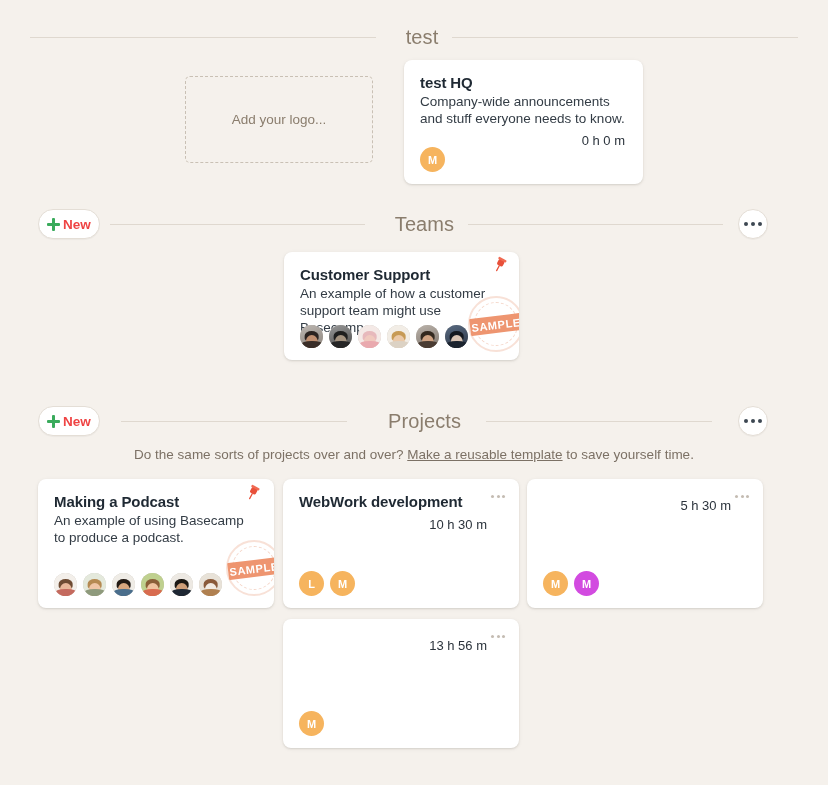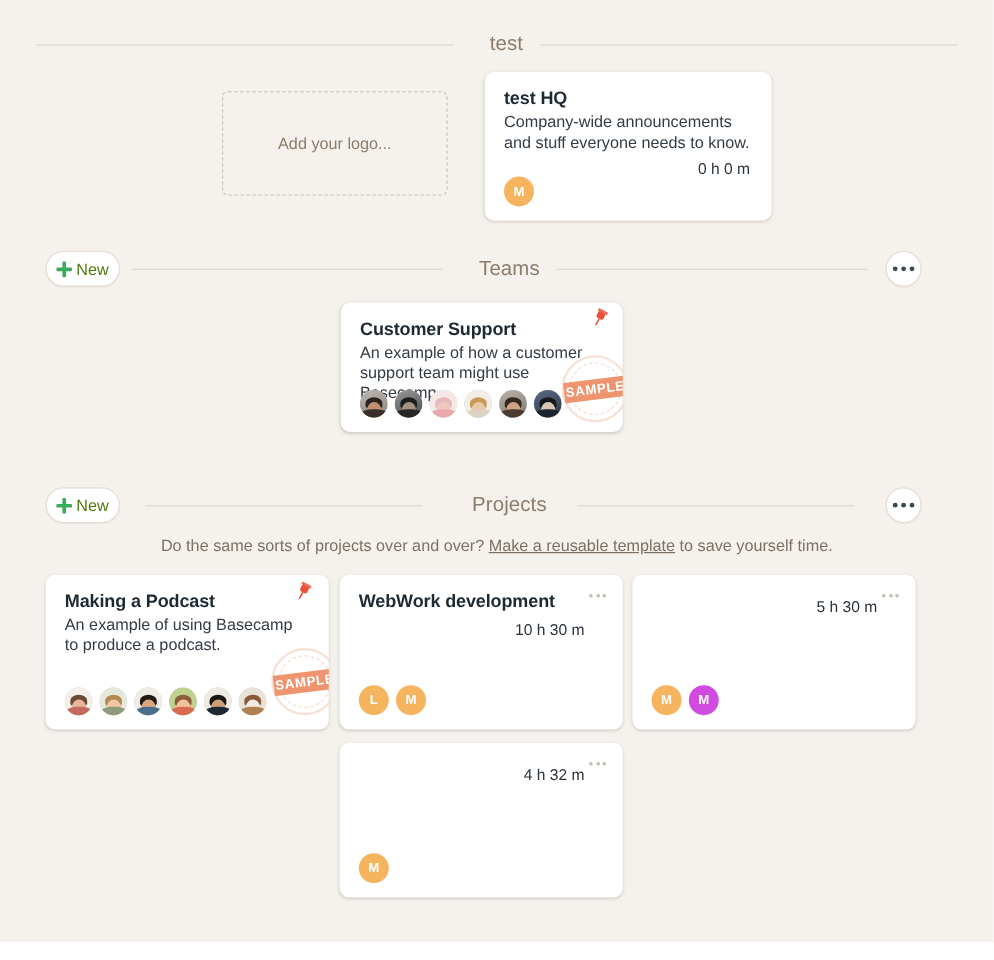--- a/index.html
+++ b/index.html
@@ -29,21 +29,21 @@
     height: 38px;
     display: flex;
     align-items: center;
   }
   .rule {
     flex: 1 1 auto;
     height: 1px;
     background: #DFD8CF;
   }
   .section-title {
-    font-size: 17px;
+    font-size: 20px;
     color: #8A7D6D;
     padding: 0 14px;
     white-space: nowrap;
     letter-spacing: .1px;
     margin-left: 16px;
   }
   .rule-pad-l { width: 30px; flex: 0 0 30px; }
   .rule-pad-r { width: 30px; flex: 0 0 30px; }
 
   
@@ -70,22 +70,22 @@
   .plus-icon::before, .plus-icon::after {
     content: "";
     position: absolute;
     background: #3AAB5C;
     border-radius: 1px;
   }
   .plus-icon::before { left: 5px; top: 0; width: 3px; height: 13px; }
   .plus-icon::after  { top: 5px; left: 0; height: 3px; width: 13px; }
   .new-label {
     font-size: 13.5px;
-    color: #4d7c0f;
-    font-weight: 400;
+    color: #ef4444;
+    font-weight: 700;
   }
 
   
   .dots-btn {
     position: absolute;
     left: 738px;
     width: 30px; height: 30px;
     background: #ffffff;
     border: 1px solid #E4DED6;
     border-radius: 50%;
@@ -504,21 +504,21 @@
       </div>
       <div class="avatar-row">
         <div class="avatar initial" style="background:#F6B45E;">M</div>
         <div class="avatar initial" style="background:#D24BE0;">M</div>
       </div>
     </div>
   </div>
 
   <div class="card" style="left:283px; top:619px; width:236px; height:129px;">
     <div class="card-inner">
-      <div class="card-time" style="width:188px;">4 h 32 m</div>
+      <div class="card-time" style="width:188px;">13 h 56 m</div>
       <div class="card-dots">
         <i></i>
         <i></i>
         <i></i>
       </div>
       <div class="avatar-row">
         <div class="avatar initial" style="background:#F6B45E;">M</div>
       </div>
     </div>
   </div>

